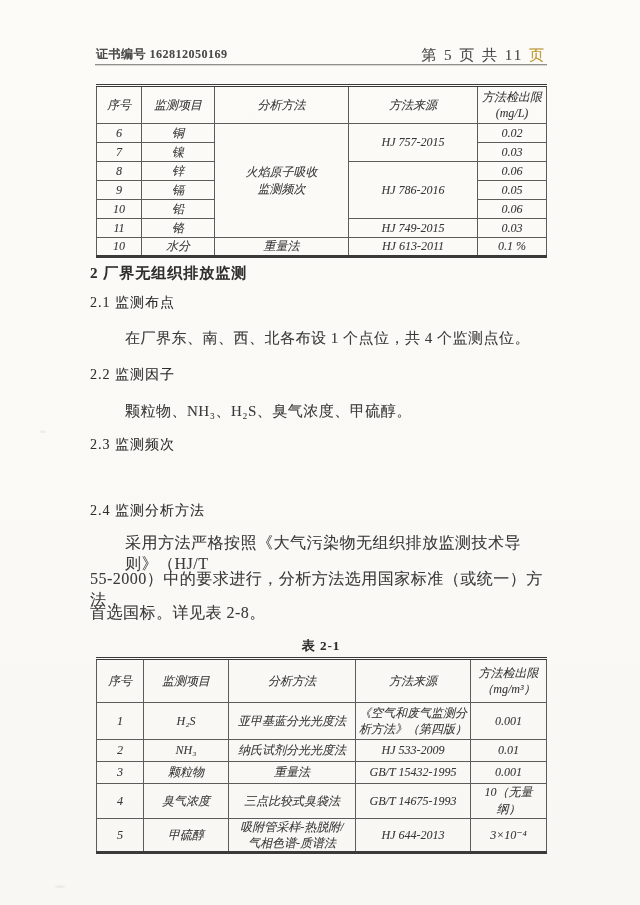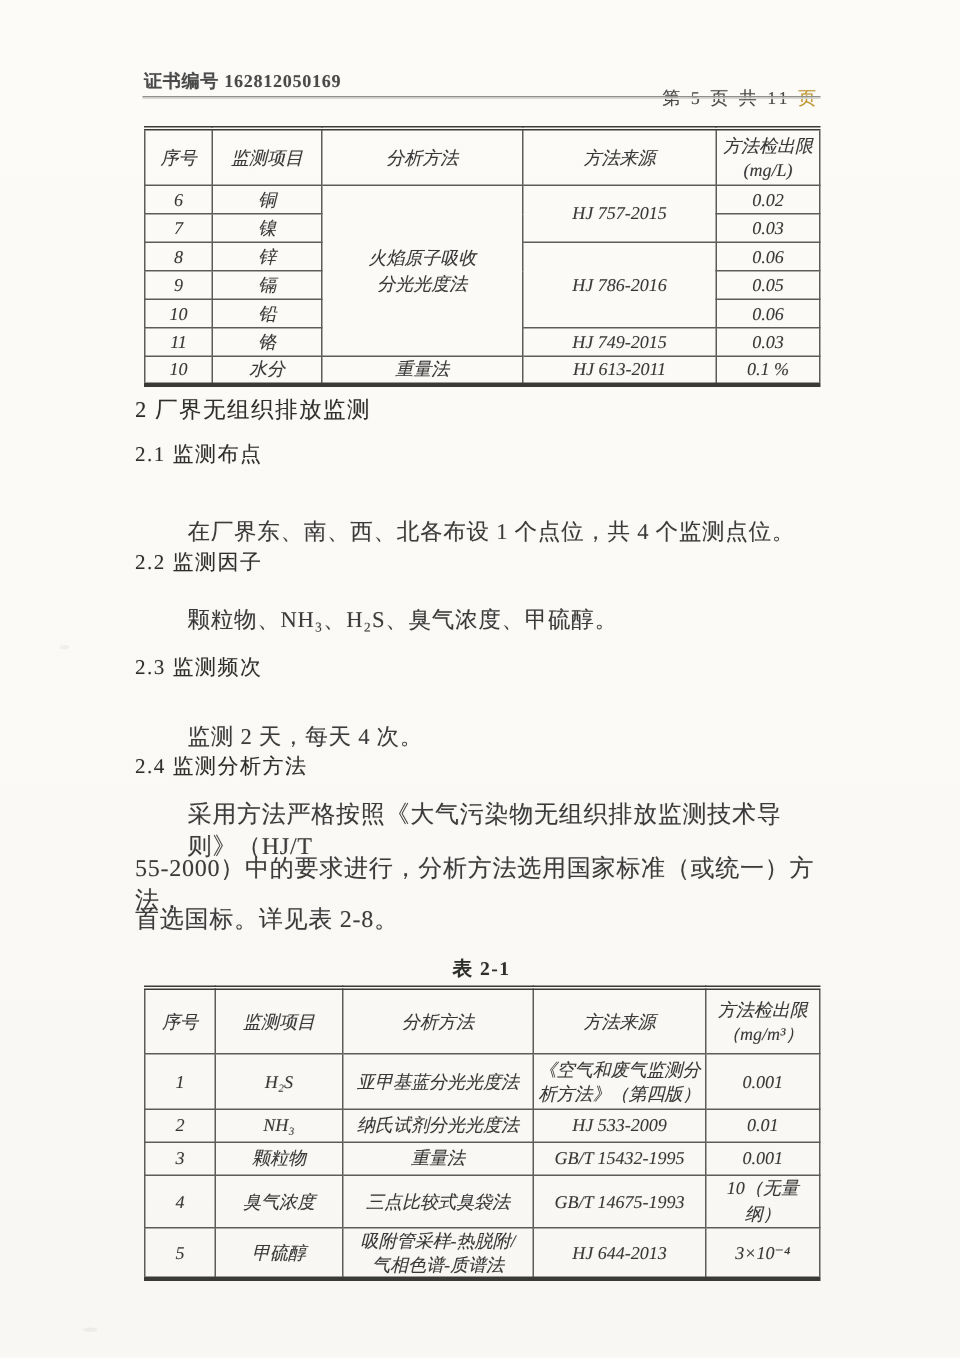--- a/index.html
+++ b/index.html
@@ -11,42 +11,42 @@
     position:relative;
     overflow:hidden;
   }
   .page {
     position:absolute; inset:0;
     background:linear-gradient(180deg,#fcfbf8 0%, #faf9f6 60%, #f8f7f3 100%);
     text-shadow:0.2px 0.2px 0.6px rgba(80,80,80,0.30);
   }
   
   .hdr-cert { position:absolute; left:96px; top:46px; font-size:12px; color:#4a4a4a; letter-spacing:0.5px;font-weight:bold; }
-  .hdr-page { position:absolute; right:94px; top:46px; font-size:12px; color:#4a4a4a; letter-spacing:2px;margin-top:11px; }
+  .hdr-page { position:absolute; right:94px; top:46px; font-size:15px; color:#4a4a4a; letter-spacing:2px; }
   .hdr-rule { position:absolute; left:95px; top:64px; width:452px; height:2px;
               border-top:1px solid #8f8f8d; border-bottom:1px solid #d8d6d0; }
   
   table { border-collapse:collapse; table-layout:fixed; width:450px;
           font-size:12px; color:#383838; text-align:center; }
   td { border:1px solid #5c5c5a; padding:0 2px; vertical-align:middle; }
   .tbl { position:absolute; left:96px;font-style:italic; }
   .tbl-1 { top:84px; }
   .tbl-2 { top:657px; }
   .tbl table { border-top:3px double #3a3a38; border-bottom:3px solid #3a3a38; }
   .tbl-1 td { height:19px; }
   .tbl-1 tr.hd td { height:38px; }
   .two-line { line-height:1.35; }
   .tbl-2 tr.hd td { height:44px; }
   .tbl-2 tr.r1 td { height:37px; }
   .tbl-2 tr.rs td { height:22px; }
   .tbl-2 tr.r5 td { height:30px; }
   
-  .h1 { position:absolute; left:90px; font-size:15px; font-weight:normal; color:#2e2e2c; letter-spacing:1px; }
+  .h1 { position:absolute; left:90px; font-size:15px; font-weight:bold; color:#2e2e2c; letter-spacing:1px; }
   .h2 { position:absolute; left:90px; font-size:14px; font-weight:normal; color:#2e2e2c; letter-spacing:1px; }
-  .body-line { position:absolute; left:125px; font-size:15px; color:#3b3b3b; letter-spacing:0.5px;margin-top:16px; }
+  .body-line { position:absolute; left:125px; font-size:15px; color:#3b3b3b; letter-spacing:0.5px; }
   .para-line { position:absolute; left:90px; width:460px; font-size:16px; color:#3b3b3b; letter-spacing:0.5px; }
   .indent { padding-left:35px; }
   
   .caption { position:absolute; left:96px; top:637px; width:450px; display:flex;
              justify-content:center; gap:32px; font-size:13px; font-weight:bold; color:#2e2e2c; letter-spacing:1px; }
   
   .smudge { position:absolute; background:rgba(120,120,115,0.08); border-radius:50%; }
 </style>
 </head>
 <body>
@@ -78,21 +78,21 @@
           <div>(mg/L)</div>
               </div>
             </td>
       </tr>
       <tr>
         <td>6</td>
         <td>铜</td>
         <td rowspan="6">
               <div class="two-line">
           <div>火焰原子吸收</div>
-          <div>分光光度法</div>
+          <div>监测频次</div>
               </div>
             </td>
         <td rowspan="2">HJ 757-2015</td>
         <td>0.02</td>
       </tr>
       <tr>
         <td>7</td>
         <td>镍</td>
         <td>0.03</td>
       </tr>
@@ -126,23 +126,22 @@
         <td>0.1 %</td>
       </tr>
     </tbody>
       </table>
   </div>
 
   <div class="h1" style="top:264px">2 厂界无组织排放监测</div>
   <div class="h2" style="top:294px">2.1 监测布点</div>
   <div class="body-line" style="top:329px">在厂界东、南、西、北各布设 1 个点位，共 4 个监测点位。</div>
   <div class="h2" style="top:366px">2.2 监测因子</div>
-  <div class="body-line" style="top:388px">颗粒物、NH₃、H₂S、臭气浓度、甲硫醇。</div>
+  <div class="body-line" style="top:402px">颗粒物、NH₃、H₂S、臭气浓度、甲硫醇。</div>
   <div class="h2" style="top:436px">2.3 监测频次</div>
-  <div class="body-line" style="top:466px">监测 2 天，每天 4 次。</div>
   <div class="h2" style="top:502px">2.4 监测分析方法</div>
   <div class="para-line indent" style="top:533px">采用方法严格按照《大气污染物无组织排放监测技术导则》（HJ/T</div>
   <div class="para-line" style="top:569px">55-2000）中的要求进行，分析方法选用国家标准（或统一）方法，</div>
   <div class="para-line" style="top:603px">首选国标。详见表 2-8。</div>
 
   <div class="caption">
     <span>表 2-1</span>
   </div>
 
   <div class="tbl tbl-2">

